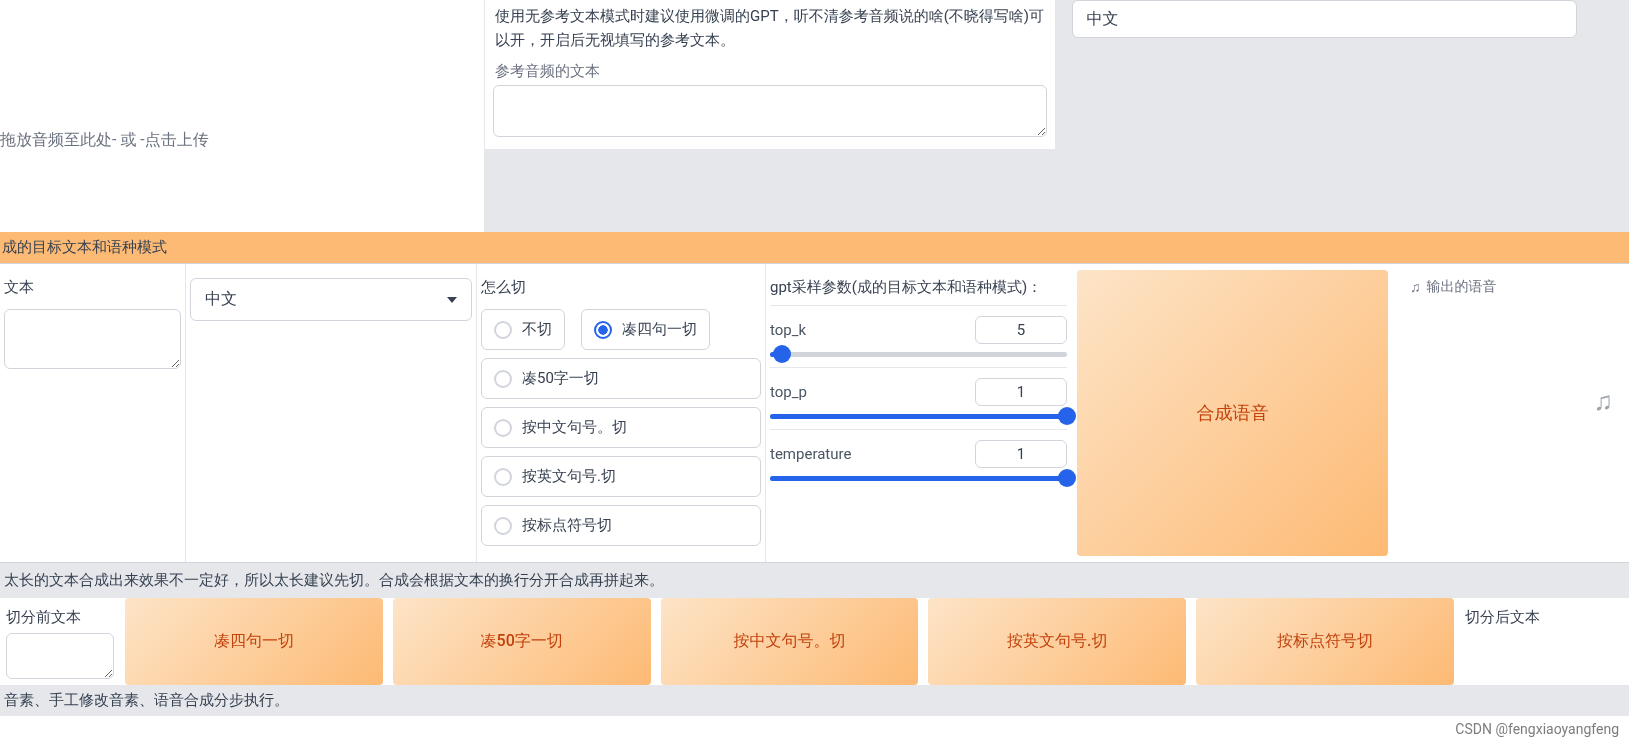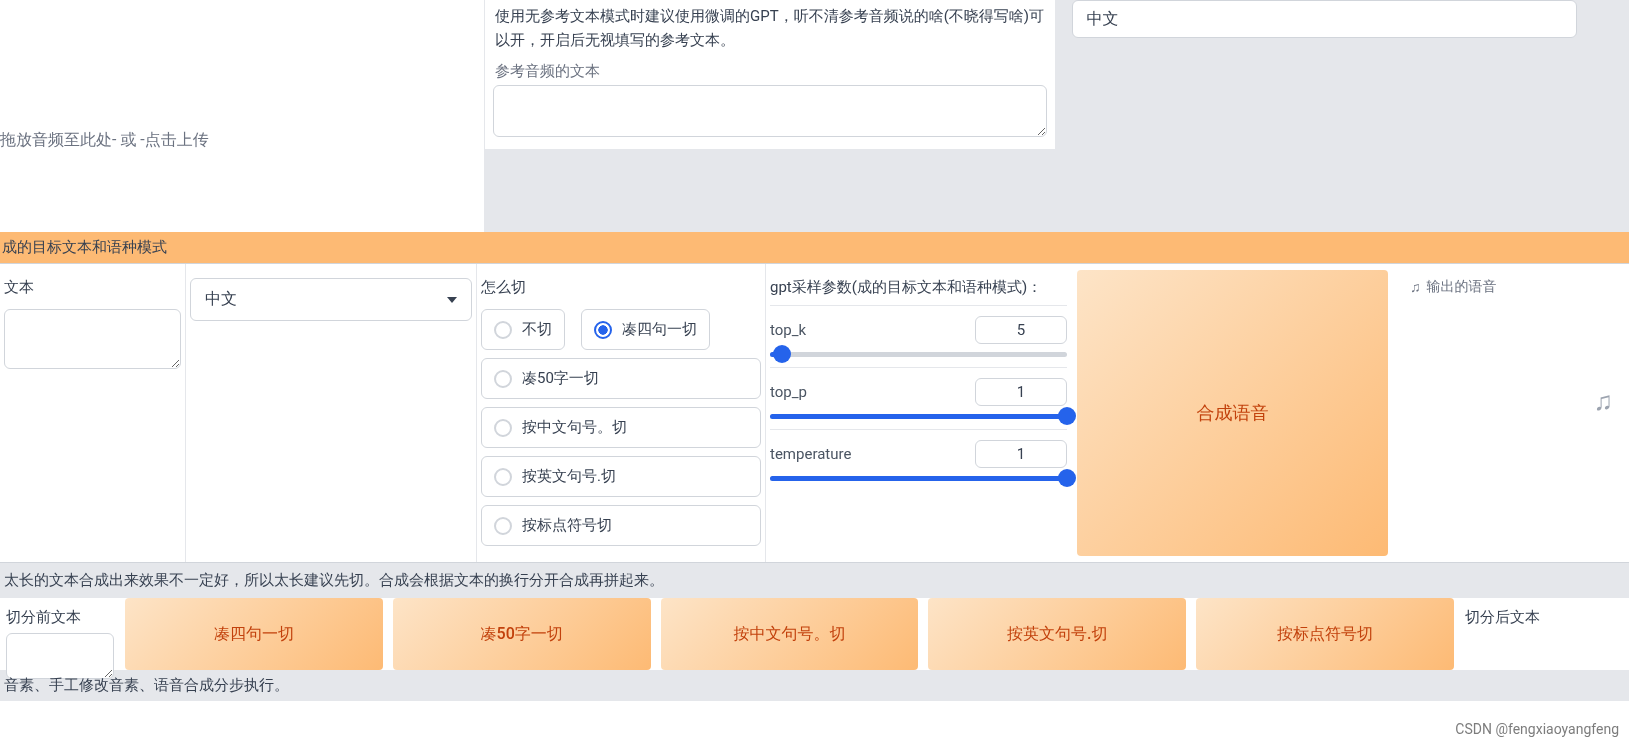--- a/index.html
+++ b/index.html
@@ -199,21 +199,21 @@
       text-align: right;
       margin-top: 90px;
     }
     .hint-row {
       background: #e5e7eb;
       padding: 8px 4px;
       font-size: 15px;
     }
     .btn-row {
       display: flex;
-      height: 72px;
+      height: 87px;
     }
     .btn-side {
       width: 120px;
       padding: 10px 6px;
       font-size: 15px;
       background: #fff;
     }
     .btn-side textarea {
       width: 100%;
       height: 46px;

